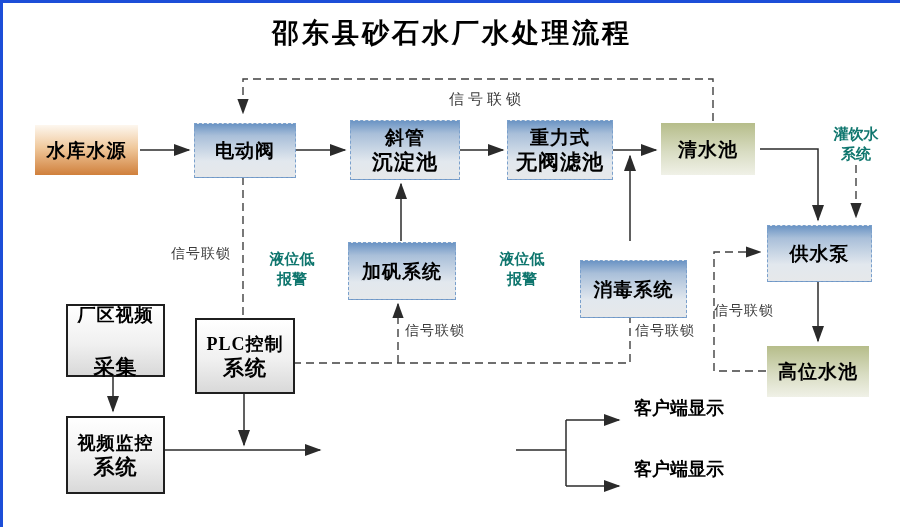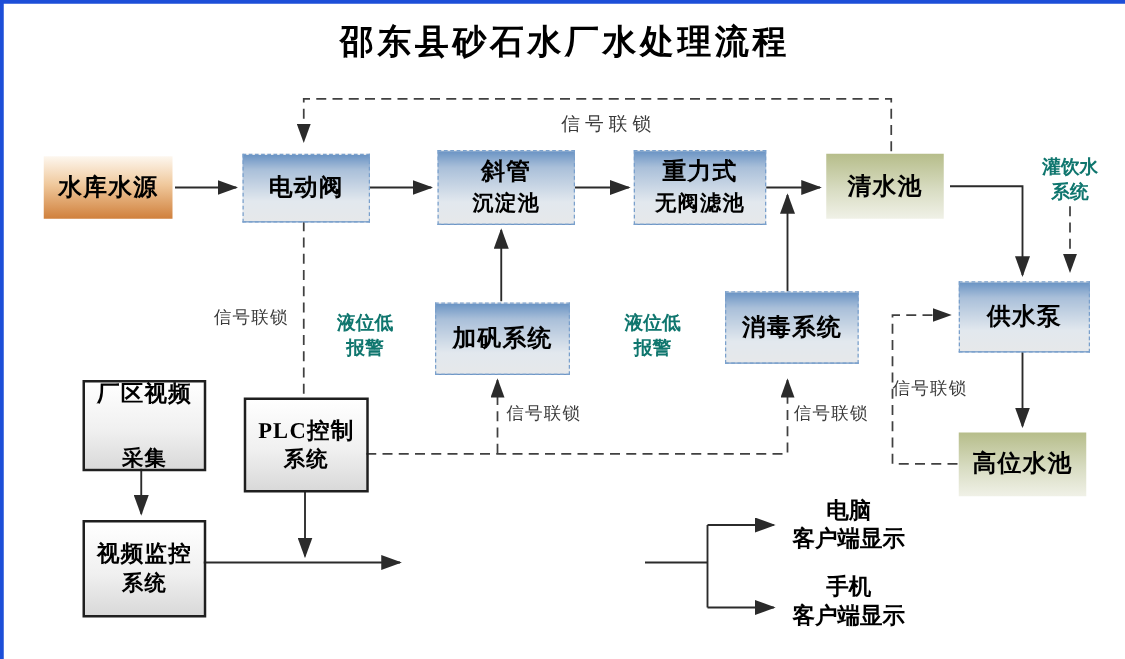--- a/index.html
+++ b/index.html
@@ -11,21 +11,21 @@
   .title{
     position:absolute;left:0;top:12px;width:100%;text-align:center;
     font-size:27px;font-weight:bold;letter-spacing:3px;
   }
   svg.connectors{position:absolute;left:0;top:0;z-index:1;}
   .node{
     position:absolute;z-index:2;display:flex;flex-direction:column;
     align-items:center;justify-content:center;text-align:center;
     font-weight:bold;font-size:19px;line-height:25px;letter-spacing:1px;
   }
-  .node .l2{font-size:17px;}
+  .node .l2{font-size:21px;}
   .blue{
     background:linear-gradient(180deg,#6b94c4 0%,#a9bfd9 22%,#e2e8ee 70%,#e6e8ea 100%);
     border:1px dashed #7aa0cc;
   }
   .orange{
     background:linear-gradient(180deg,#fdf7ef 0%,#f0c99d 45%,#d0803c 100%);
     border:none;
   }
   .green{
     background:linear-gradient(180deg,#b6bd8a 0%,#d8dcc2 55%,#f0f1e7 100%);
@@ -34,21 +34,21 @@
   .gray{
     background:linear-gradient(180deg,#ffffff 0%,#f0f0f0 55%,#d9d9d9 100%);
     border:2px solid #1f1f1f;font-size:18px;line-height:24px;
   }
   #n-reservoir{left:32px;top:122px;width:103px;height:50px;}
   #n-valve{left:191px;top:120px;width:100px;height:53px;}
   #n-sedimentation{left:347px;top:117px;width:108px;height:58px;}
   #n-filter{left:504px;top:117px;width:104px;height:58px;}
   #n-clearwater{left:658px;top:120px;width:94px;height:52px;}
   #n-alum{left:345px;top:239px;width:106px;height:56px;}
-  #n-disinfect{left:577px;top:230px;width:105px;height:56px;}
+  #n-disinfect{left:577px;top:257px;width:105px;height:56px;}
   #n-pump{left:764px;top:222px;width:103px;height:55px;}
   #n-highpool{left:764px;top:343px;width:102px;height:51px;}
   #n-video-capture{left:63px;top:301px;width:95px;height:69px;gap:28px;}
   #n-plc{left:192px;top:315px;width:96px;height:72px;}
   #n-video-monitor{left:63px;top:413px;width:95px;height:74px;}
   #n-smart-water{left:322px;top:427px;width:190px;height:44px;font-size:18px;}
   .signal{
     position:absolute;z-index:2;color:#3a3a3a;font-size:14px;letter-spacing:1px;white-space:nowrap;
   }
   #sig-top{left:446px;top:87px;letter-spacing:4px;font-size:15px;}
@@ -179,22 +179,20 @@
     <div>液位低</div>
     <div>报警</div>
   </div>
 
   <div class="red-label" id="irrigation">
     <div>灌饮水</div>
     <div>系统</div>
   </div>
 
   <div class="client-label" id="pc-client">
-    <div>电脑</div>
     <div>客户端显示</div>
   </div>
 
   <div class="client-label" id="mobile-client">
-    <div>手机</div>
     <div>客户端显示</div>
   </div>
 
 </div>
 
 </body></html>

